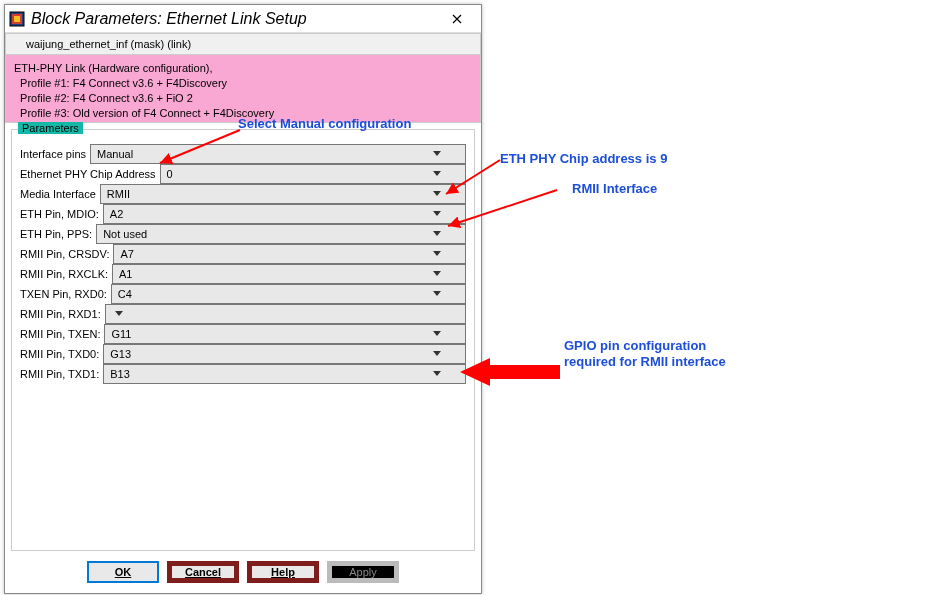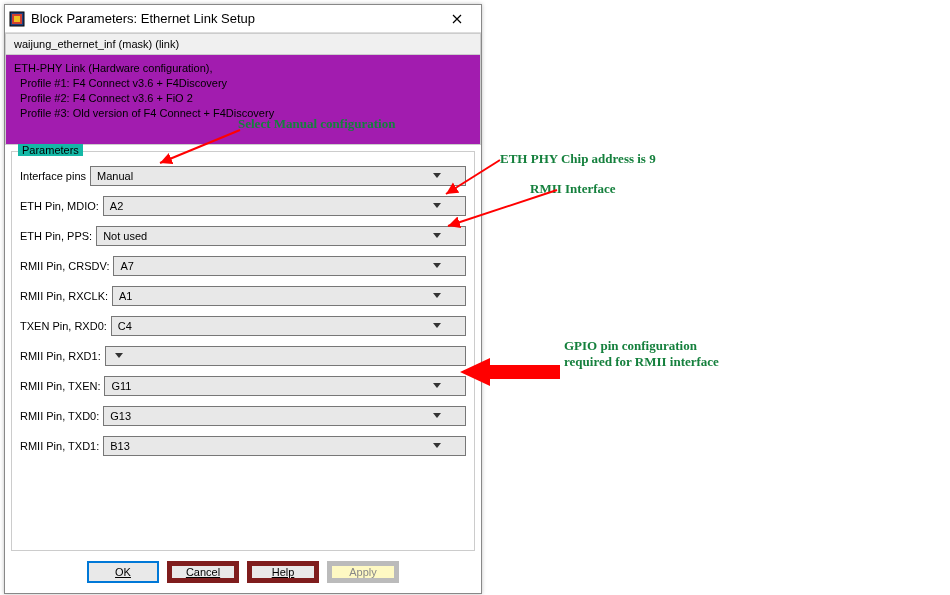--- a/index.html
+++ b/index.html
@@ -31,39 +31,39 @@
     border-bottom: 1px solid #ddd;
     display: flex;
     align-items: center;
     padding: 0 4px;
   }
   .title-icon {
     width: 16px; height: 16px;
     margin-right: 6px;
     display: inline-block;
   }
-  .title-text { flex: 1; font-size: 13px; }
+  .title-text { flex: 1; font-size: 16px; font-style: italic; }
   .close-btn {
     width: 40px; height: 24px;
     display: flex; align-items: center; justify-content: center;
     font-size: 14px; font-family: sans-serif;
     cursor: default;
   }
   .mask-line {
     background: #f0f0f0;
     border: 1px solid #ccc;
     margin: 0;
-    padding: 4px 8px;
+    padding: 4px 20px;
     font-size: 11px;
   }
   .desc-block {
-    background: #a21caf;
+    background: #f9a8d4;
     border: 1px solid #ccc;
     border-top: none;
-    padding: 6px 8px 24px 8px;
+    padding: 6px 8px 2px 8px;
     font-size: 11px;
     line-height: 1.35;
   }
   .desc-block div { white-space: pre; }
   .params-groupbox {
     margin: 6px 6px 4px 6px;
     border: 1px solid #ccc;
     flex: 1;
     position: relative;
     padding: 14px 8px 6px 8px;
@@ -71,21 +71,20 @@
   .params-legend {
     position: absolute;
     top: -8px; left: 6px;
     background: #14b8a6;
     padding: 0 4px;
     font-size: 11px;
   }
   .row {
     display: flex;
     align-items: center;
-    margin-bottom: 10px;
     font-size: 11px;
   }
   .row-label { margin-right: 4px; white-space: nowrap; }
   .dropdown {
     flex: 1;
     height: 20px;
     border: 1px solid #777;
     background: #e8e8e8;
     display: flex;
     align-items: center;
@@ -106,30 +105,29 @@
     padding: 6px 0 10px 0;
   }
   .btn {
     width: 72px; height: 22px;
     border: 5px solid #7f1d1d;
     background: #e9e9e9;
     display: flex; align-items: center; justify-content: center;
     font-size: 11px;
   }
   .btn-default { border: 1px solid #0078d7; box-shadow: 0 0 0 1px #0078d7 inset; }
-  .btn-disabled { color: #888; border-color: #bbb; background: #fef9c3; text-align: right; }
-  .btn .ul { text-decoration: underline; }
+  .btn-disabled { color: #888; border-color: #bbb; background: #000000; text-align: right; }
+  .btn .ul { text-decoration: underline; font-weight: bold; }
   
   .anno {
     position: absolute;
-    color: #15803d;
+    color: #1d4ed8;
     font-weight: bold;
     font-size: 13px;
     pointer-events: none;
-    font-family: Liberation Serif, serif;
   }
   .anno-line { position: absolute; pointer-events: none; }
 </style>
 </head>
 <body>
 
 <div class="dialog">
 
   <div class="titlebar">
     <span class="title-icon">
@@ -166,21 +164,43 @@
       <div class="dropdown">
         <span class="dd-value">Manual</span>
         <span class="dd-arrow">
             <svg viewBox="0 0 8 6">
               <path d="M0 0 L4 5 L8 0 Z" fill="#333"></path>
             </svg>
           </span>
       </div>
     </div>
 
-
+    <div class="row">
+      <span class="row-label">Ethernet PHY Chip Address</span>
+      <div class="dropdown">
+        <span class="dd-value">0</span>
+        <span class="dd-arrow">
+            <svg viewBox="0 0 8 6">
+              <path d="M0 0 L4 5 L8 0 Z" fill="#333"></path>
+            </svg>
+          </span>
+      </div>
+    </div>
+
+    <div class="row">
+      <span class="row-label">Media Interface</span>
+      <div class="dropdown">
+        <span class="dd-value">RMII</span>
+        <span class="dd-arrow">
+            <svg viewBox="0 0 8 6">
+              <path d="M0 0 L4 5 L8 0 Z" fill="#333"></path>
+            </svg>
+          </span>
+      </div>
+    </div>
 
     <div class="row">
       <span class="row-label">ETH Pin, MDIO:</span>
       <div class="dropdown">
         <span class="dd-value">A2</span>
         <span class="dd-arrow">
             <svg viewBox="0 0 8 6">
               <path d="M0 0 L4 5 L8 0 Z" fill="#333"></path>
             </svg>
           </span>
@@ -313,21 +333,21 @@
 <div class="anno" style="left:500px; top:151px;">ETH PHY Chip address is 9</div>
 <svg class="anno-line" style="left:440px; top:158px;" width="70" height="40">
   <defs>
       <marker id="ah2" markerWidth="8" markerHeight="8" refX="6" refY="3" orient="auto">
         <path d="M0,0 L6,3 L0,6 Z" fill="#ff0000"></path>
       </marker>
     </defs>
   <line x1="60" y1="2" x2="6" y2="36" stroke="#ff0000" stroke-width="2" marker-end="url(#ah2)"></line>
 </svg>
 
-<div class="anno" style="left:530px; top:181px;">RMII Interface</div>
+<div class="anno" style="left:572px; top:181px;">RMII Interface</div>
 <svg class="anno-line" style="left:442px; top:188px;" width="120" height="42">
   <defs>
       <marker id="ah3" markerWidth="8" markerHeight="8" refX="6" refY="3" orient="auto">
         <path d="M0,0 L6,3 L0,6 Z" fill="#ff0000"></path>
       </marker>
     </defs>
   <line x1="115" y1="2" x2="6" y2="38" stroke="#ff0000" stroke-width="2" marker-end="url(#ah3)"></line>
 </svg>
 
 <div class="anno" style="left:564px; top:338px;">GPIO pin configuration</div>

